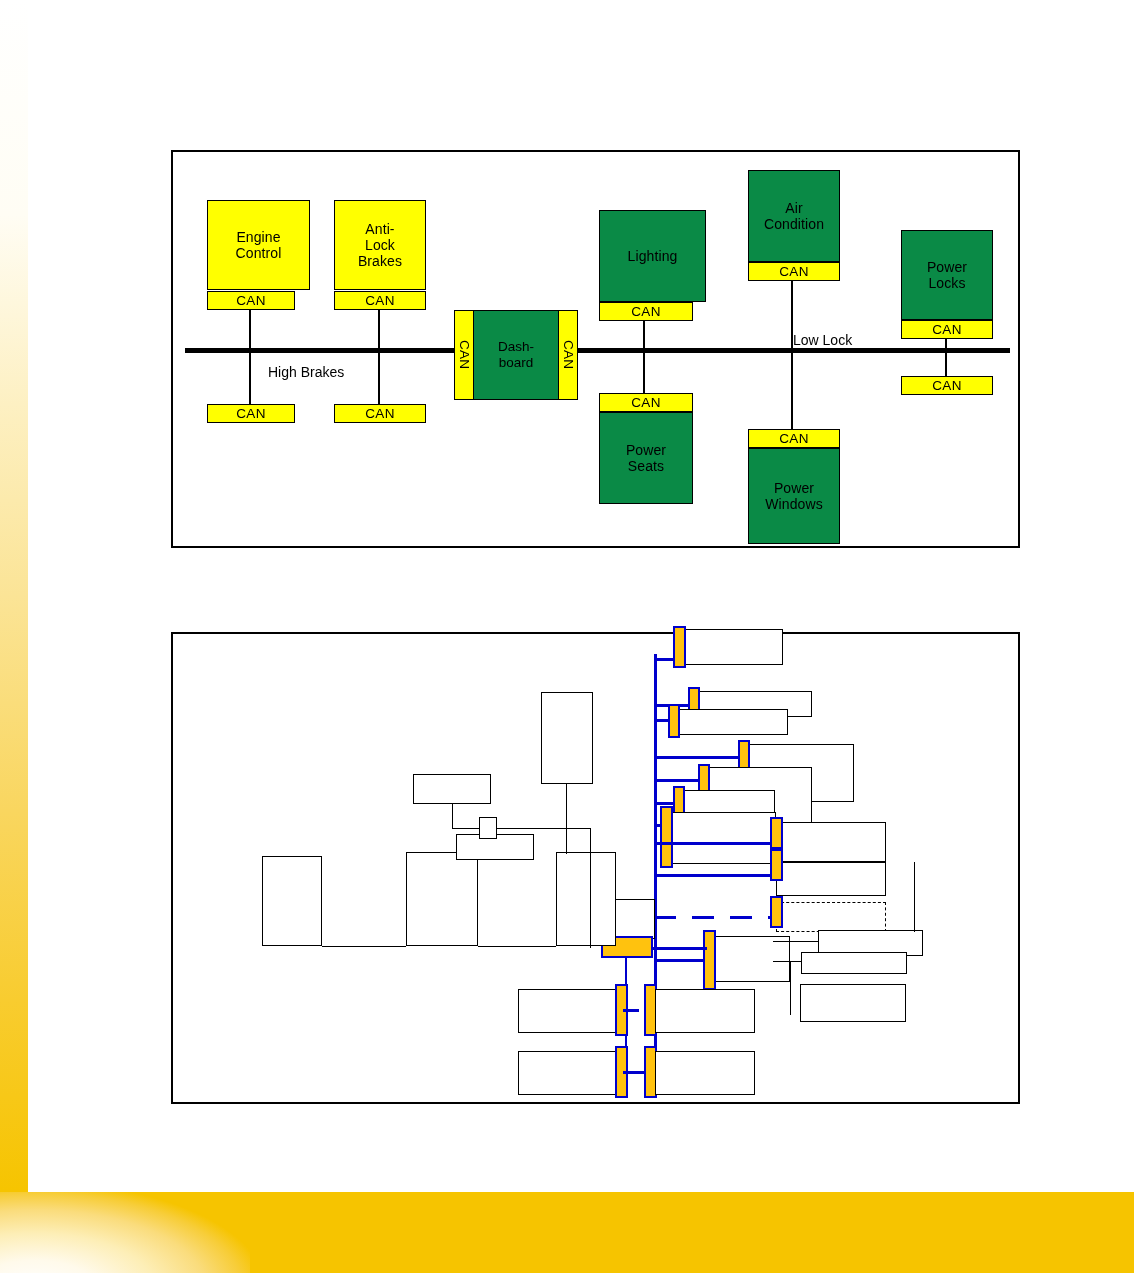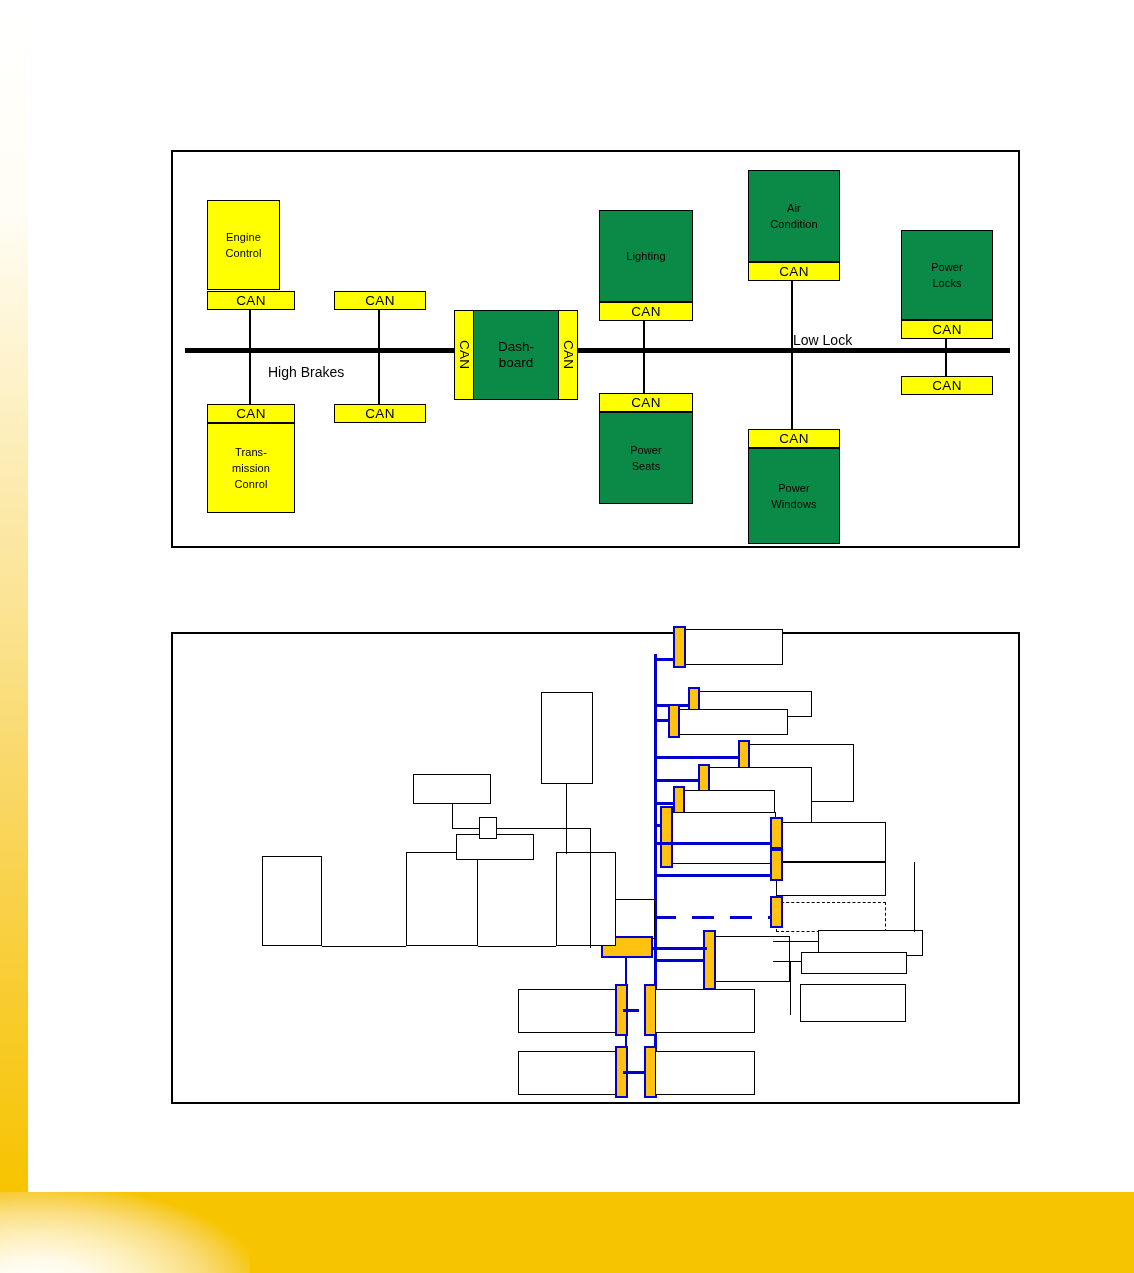--- a/index.html
+++ b/index.html
@@ -30,21 +30,21 @@
   .panel{
     position:absolute;background:#ffffff;border:2px solid #000000;box-sizing:border-box;
   }
   #panel-can-topology{left:171px;top:150px;width:849px;height:398px;}
   #panel-wiring-harness{left:171px;top:632px;width:849px;height:472px;}
 
   
   .ecu{
     position:absolute;box-sizing:border-box;border:1.6px solid #000;
     display:flex;align-items:center;justify-content:center;text-align:center;
-    font-size:11px;line-height:16px;color:#000;white-space:pre-line;
+    font-size:14px;line-height:16px;color:#000;white-space:pre-line;
     letter-spacing:.1px;
   }
   .ecu.hs{background:#FFFF00;}
   .ecu.ls{background:#0A8A46;}
   .can-tab{
     position:absolute;box-sizing:border-box;background:#FFFF00;border:1.6px solid #000;
     display:flex;align-items:center;justify-content:center;
     font-size:13.5px;color:#000;letter-spacing:.3px;
   }
   .can-tab.vert{writing-mode:vertical-rl;}
@@ -93,45 +93,45 @@
 
 <div class="panel" id="panel-can-topology">
 
   <div class="bus" style="left:12px;top:196px;width:396px;height:5px;"></div>
   <div class="bus" style="left:404px;top:196px;width:10px;height:5px;"></div>
   <div class="bus" style="left:404px;top:196px;width:433px;height:5px;"></div>
 
   <div class="bus-label" style="left:95px;top:212px;">High Brakes</div>
   <div class="bus-label" style="left:620px;top:180px;">Low Lock</div>
 
-  <div class="ecu hs" style="left:34px;top:48px;width:73px;height:90px;">Engine
+  <div class="ecu hs" style="left:34px;top:48px;width:103px;height:90px;">Engine
 Control</div>
   <div class="can-tab" style="left:34px;top:139px;width:88px;height:19px;">CAN</div>
   <div class="stub" style="left:76px;top:158px;height:40px;"></div>
 
+  <div class="ecu hs" style="left:161px;top:48px;width:92px;height:90px;">Anti-
+Lock
+Brakes</div>
   <div class="can-tab" style="left:161px;top:139px;width:92px;height:19px;">CAN</div>
   <div class="stub" style="left:205px;top:158px;height:40px;"></div>
 
   <div class="stub" style="left:76px;top:200px;height:52px;"></div>
   <div class="can-tab" style="left:34px;top:252px;width:88px;height:19px;">CAN</div>
-  <div class="ecu hs" style="left:34px;top:271px;width:88px;height:90px;">Trans-
-mission
-Conrol</div>
 
   <div class="stub" style="left:205px;top:200px;height:52px;"></div>
   <div class="can-tab" style="left:161px;top:252px;width:92px;height:19px;">CAN</div>
 
   <div id="dashboard-group" style="left:281px;top:158px;">
     <div class="can-tab vert" id="dashboard-can-left">CAN</div>
     <div id="dashboard-body">Dash-
 board</div>
     <div class="can-tab vert" id="dashboard-can-right">CAN</div>
   </div>
 
-  <div class="ecu ls" style="left:426px;top:58px;width:94px;height:92px;">Lighting</div>
+  <div class="ecu ls" style="left:426px;top:58px;width:107px;height:92px;">Lighting</div>
   <div class="can-tab" style="left:426px;top:150px;width:94px;height:19px;">CAN</div>
   <div class="stub" style="left:470px;top:169px;height:29px;"></div>
 
   <div class="ecu ls" style="left:575px;top:18px;width:92px;height:92px;">Air
 Condition</div>
   <div class="can-tab" style="left:575px;top:110px;width:92px;height:19px;">CAN</div>
   <div class="stub" style="left:618px;top:129px;height:69px;"></div>
 
   <div class="ecu ls" style="left:728px;top:78px;width:92px;height:90px;">Power
 Locks</div>

